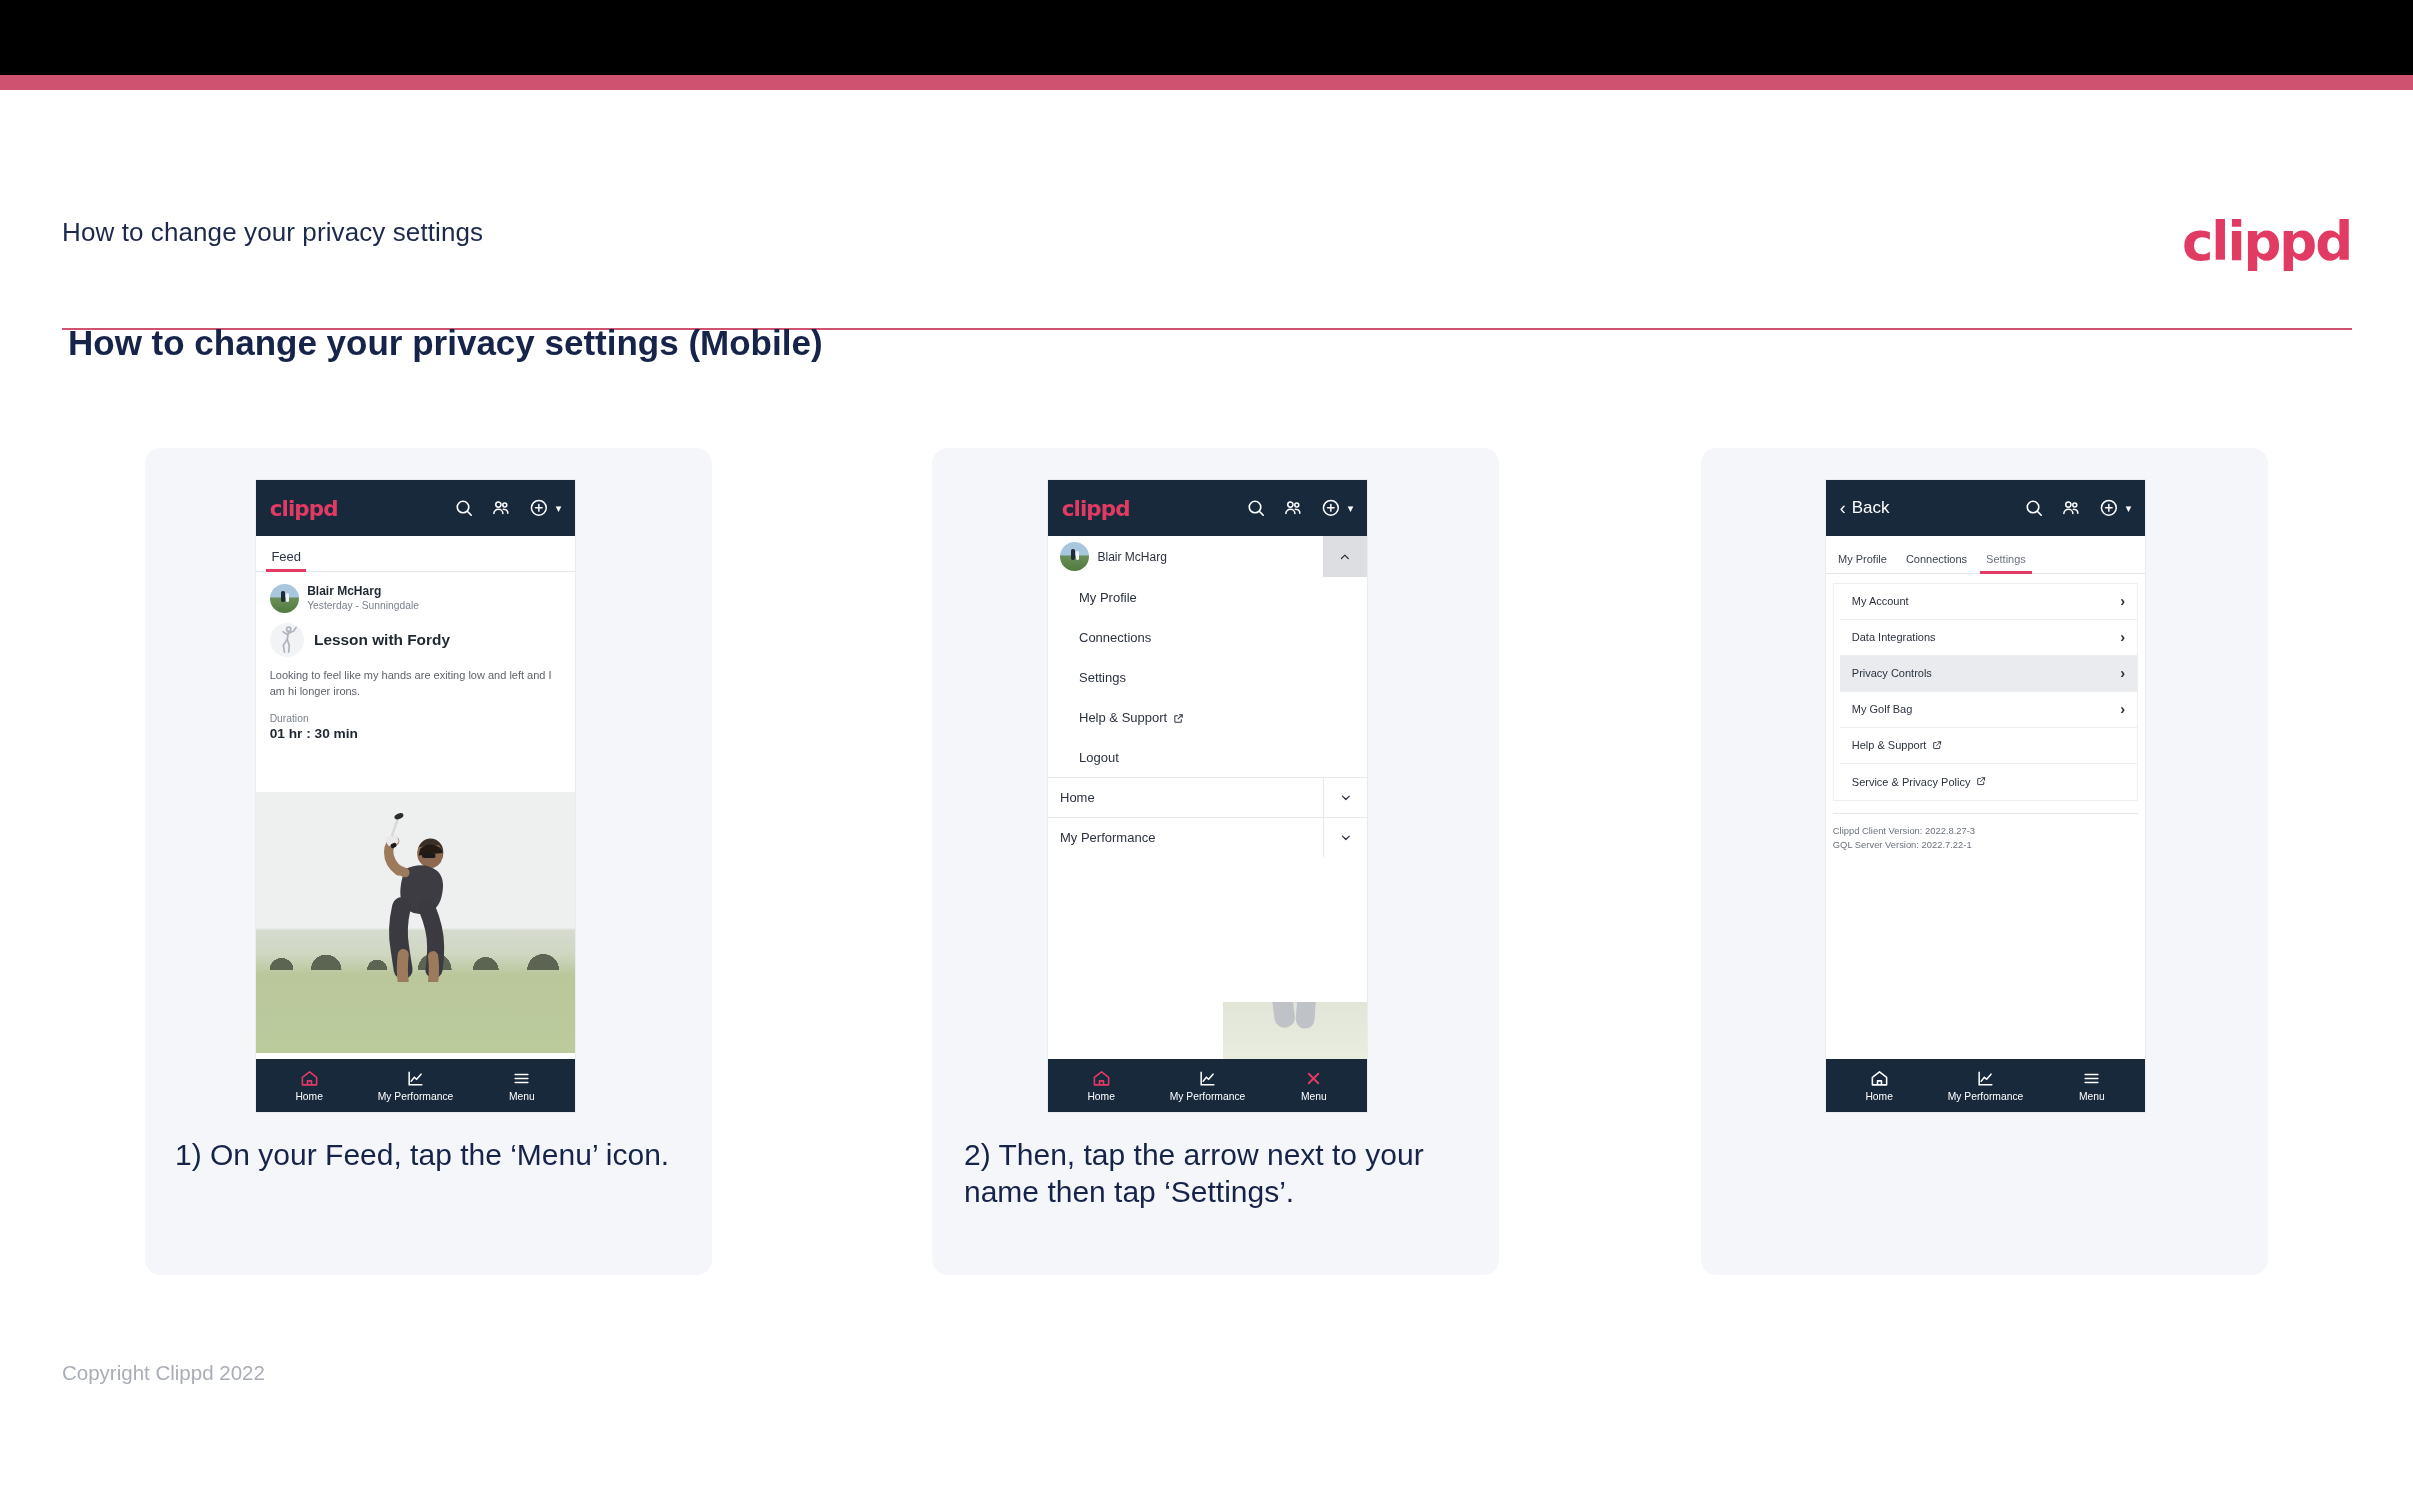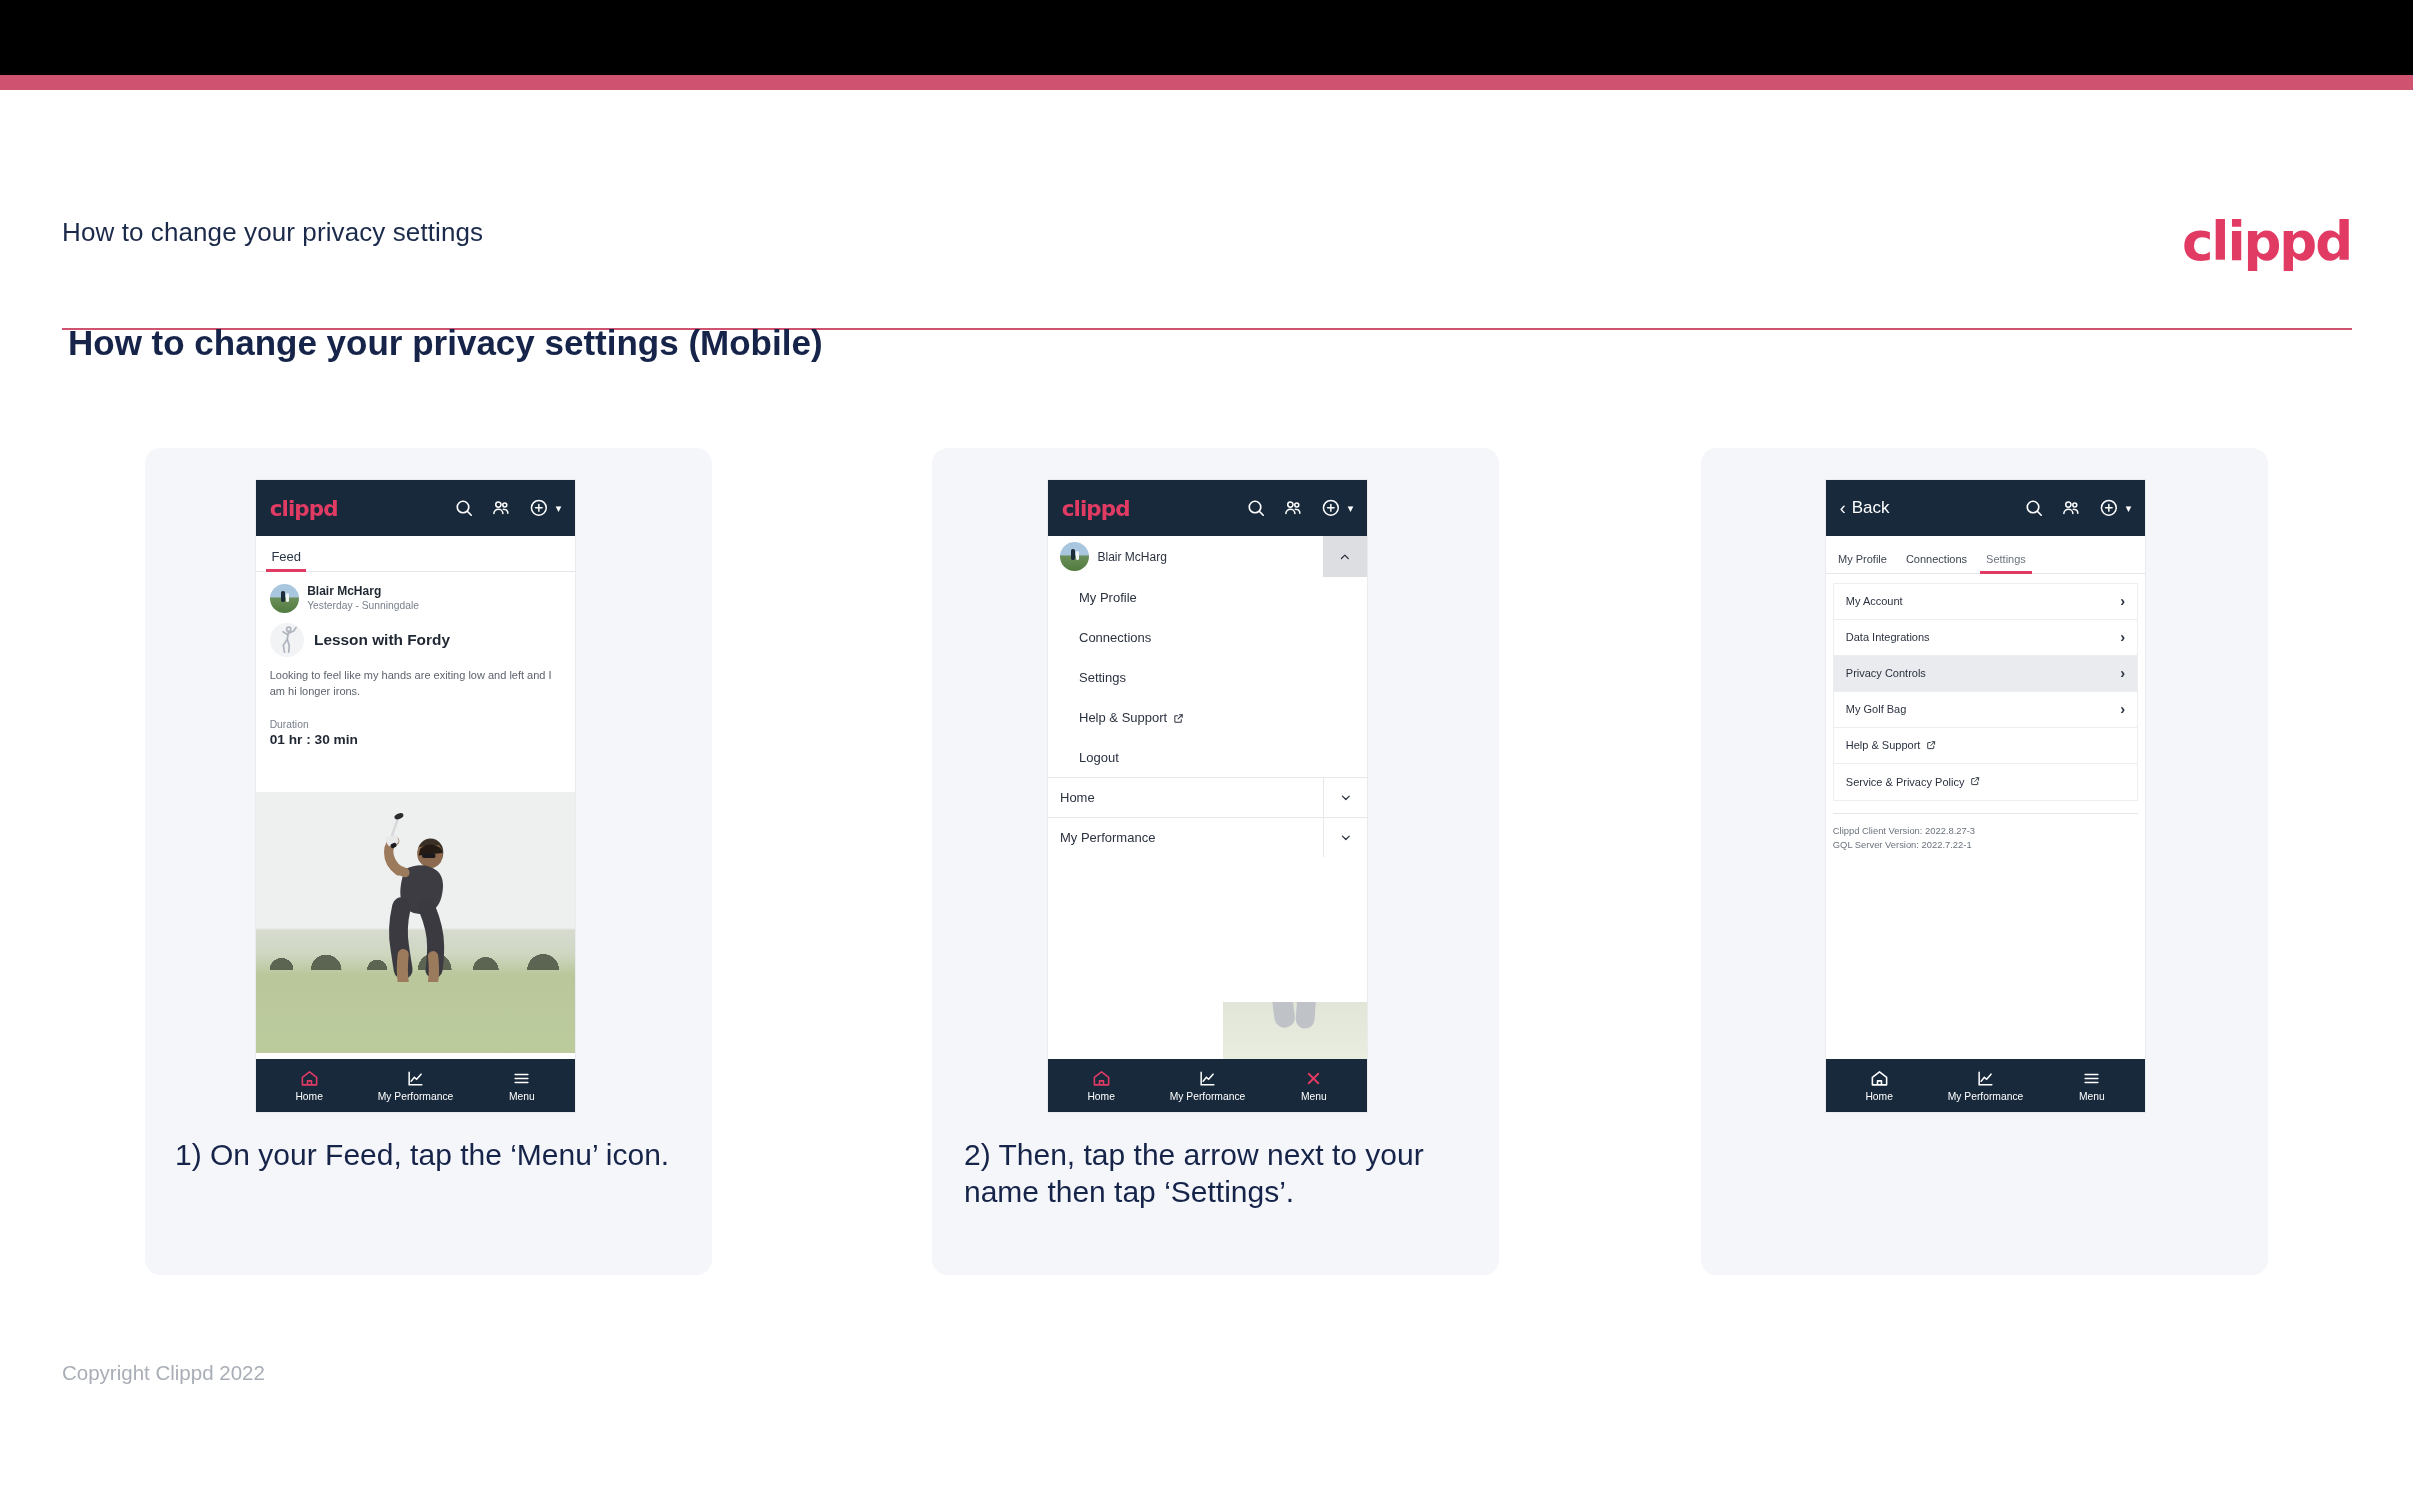--- a/index.html
+++ b/index.html
@@ -111,21 +111,21 @@
   }
   .post-name { font-size:12px; font-weight:bold; color:#1f2733; line-height:1.25; }
   .post-meta { font-size:10.3px; color:#79808c; line-height:1.3;text-align:center; }
   .lesson-row { display:flex; align-items:center; gap:10.3px; margin-top:10.3px; }
   .lesson-icon {
     width:34px; height:34px; border-radius:50%; background:#f2f3f5; flex:none;
     display:flex; align-items:center; justify-content:center;
   }
   .lesson-title { font-size:15.4px; font-weight:bold; color:#1f2733; }
   .post-text { font-size:11px; color:#5d636e; line-height:1.45; margin-top:11px; }
-  .dur-label { font-size:10.3px; color:#79808c; margin-top:19px; }
+  .dur-label { font-size:10.3px; color:#79808c; margin-top:13px; }
   .dur-value { font-size:13.7px; font-weight:bold; color:#1f2733; margin-top:1.7px; }
 
   .photo {
     position:absolute; left:0; right:0; top:312px; height:261px;
     background:
       linear-gradient(#eef0ef 0%, #eef0ef 52%, #d6dbcf 53%, #cfd7c2 62%, #b9c79b 70%, #bccb9c 100%);
     overflow:hidden;
   }
   .trees {
     position:absolute; left:0; right:0; top:135px; height:43px;
@@ -195,21 +195,21 @@
   
   .settings-tabs {
     display:flex; align-items:flex-end; height:38px; background:#fff;
     border-bottom:0.9px solid #e3e6ea; padding-left:12px;
   }
   .st-tab { font-size:11px; color:#3c434f; padding-bottom:7.7px; margin-right:19px; position:relative; }
   .st-tab.active { color:#6b727d; }
   .st-tab.active:after {
     content:""; position:absolute; left:-6px; right:-6px; bottom:-0.9px; height:2.6px; background:#e23b63;
   }
-  .settings-list { margin:8.5px 6.8px 0 6.8px; background:#fff; border:0.9px solid #eceef0; }
+  .settings-list { margin:8.5px 6.8px 0 6.8px; background:#fff; border:0.9px solid #eceef0;padding-left:6px; }
   .set-row {
     height:36px; display:flex; align-items:center; padding:0 12px;
     font-size:11px; color:#2b3240; border-bottom:0.9px solid #eceef0;
   }
   .set-row:last-child { border-bottom:none;text-align:right; }
   .set-row.highlight { background:#e9ebee;justify-content:flex-end; }
   .set-row .rc { margin-left:auto; font-size:14.5px; color:#2b3240; font-weight:bold; }
   .set-row .ext { margin-left:6px; width:10.3px; height:10.3px; }
   .versions { margin:12px 6.8px 0 6.8px; padding-top:10.3px; border-top:0.9px solid #e3e6ea; }
   .ver-line { font-size:9.4px; color:#6b727d; line-height:1.5; }

